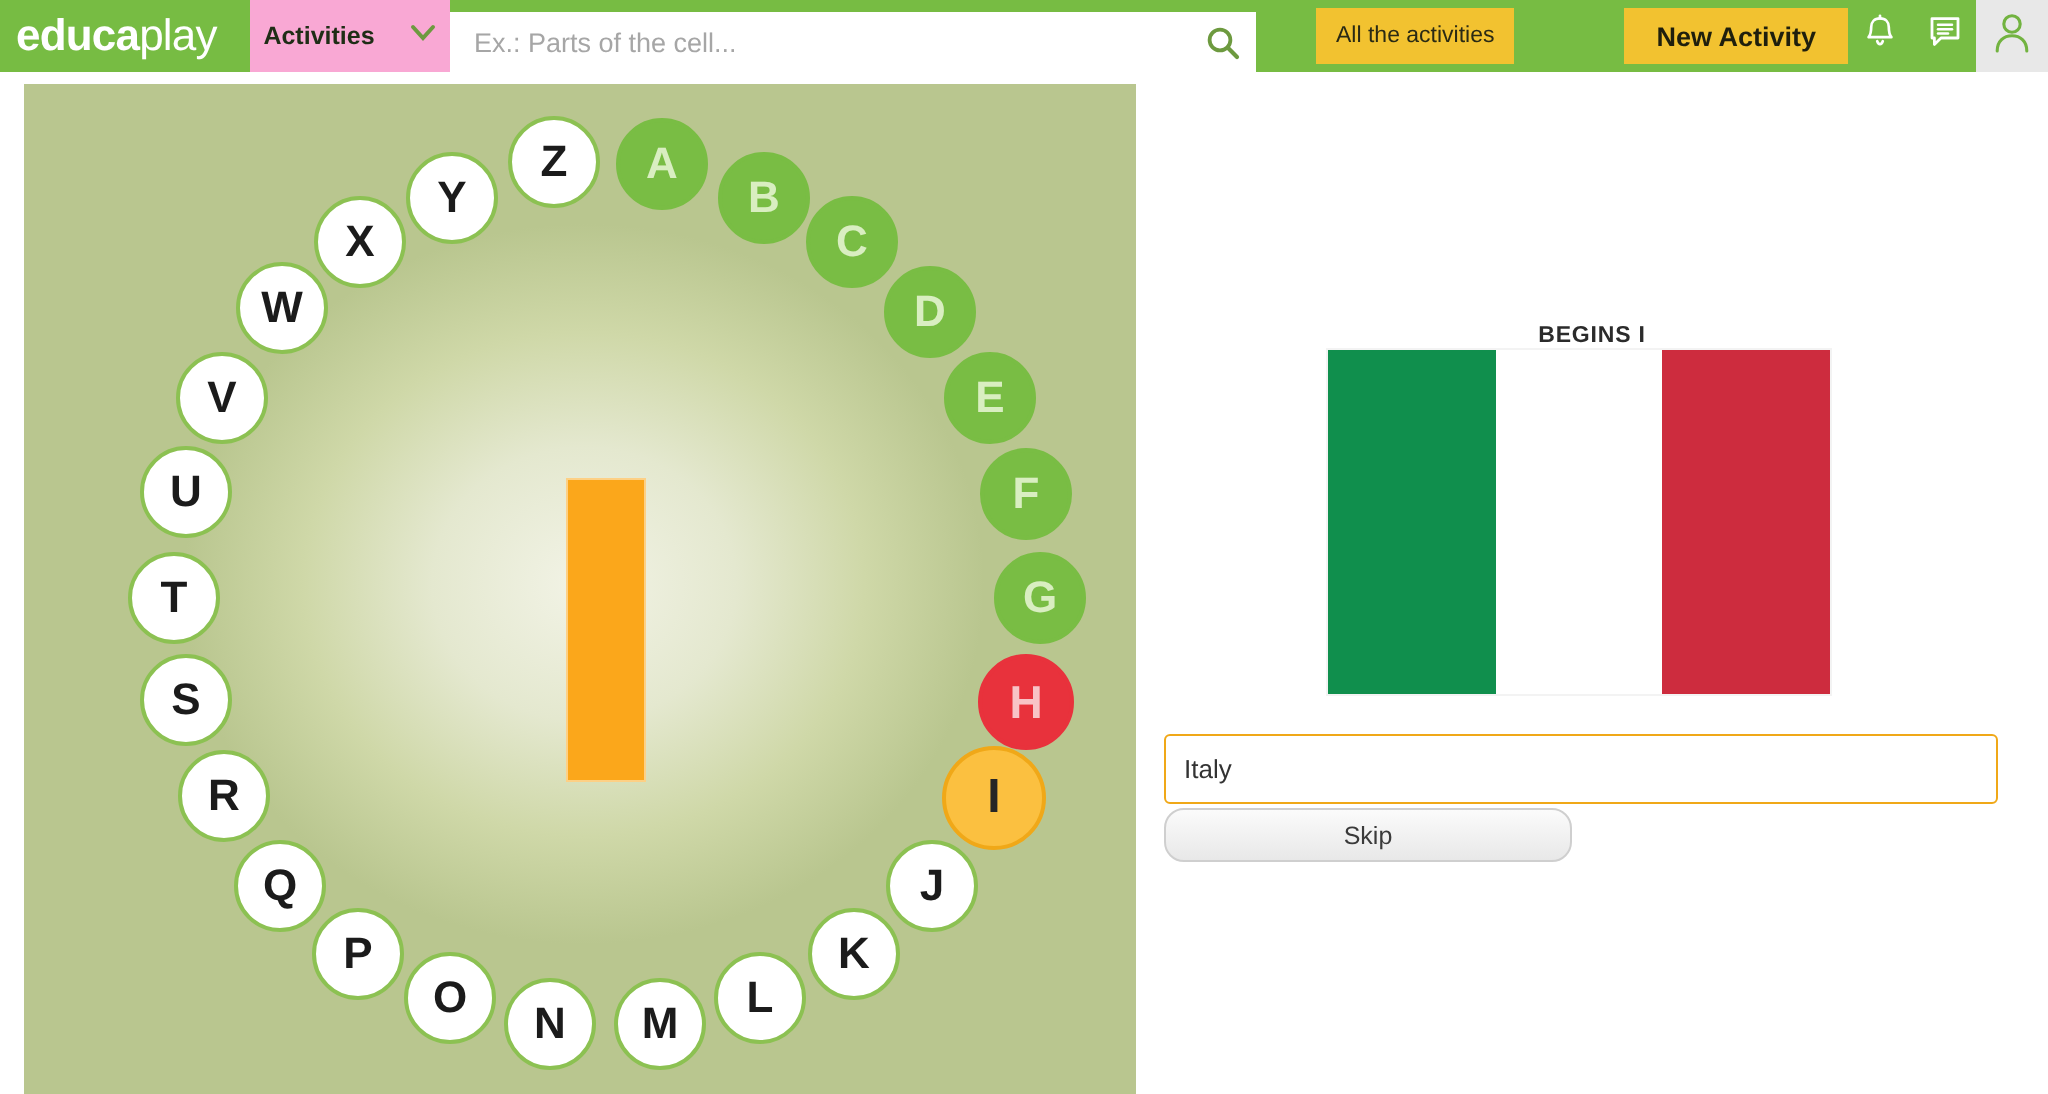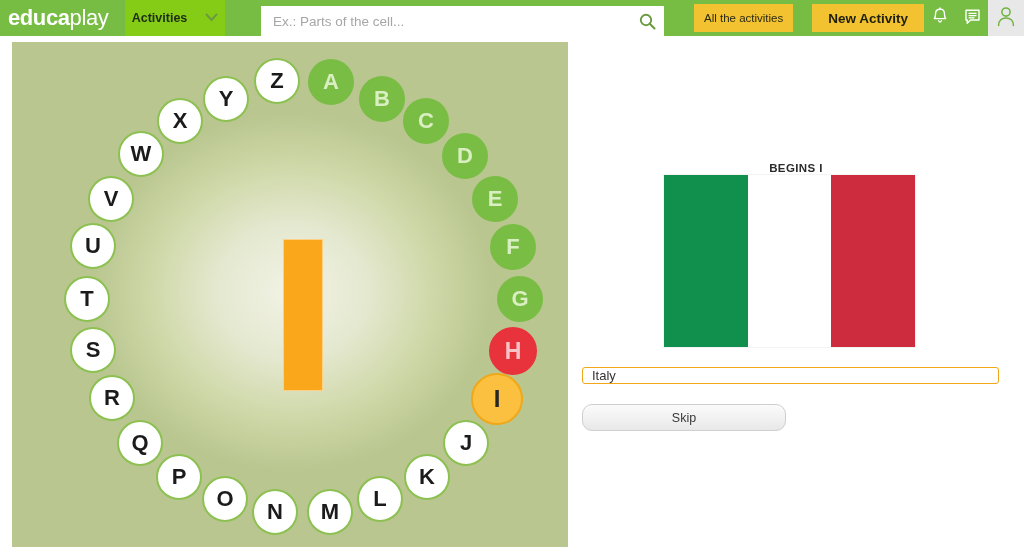--- a/index.html
+++ b/index.html
@@ -24,37 +24,36 @@
     color: #ffffff;
     font-size: 22px;
     letter-spacing: -0.4px;
     white-space: nowrap;
   }
   #logo .lg-a { font-weight: bold; }
   #logo .lg-b { font-weight: normal; }
 
   #activities-btn {
     width: 100px; height: 36px;
-    background: #84cc16;
+    background: #f9a8d4;
     display: flex; align-items: center; justify-content: center;
     gap: 18px;
     cursor: pointer;
   }
   #activities-btn .lbl {
     font-size: 12.5px; font-weight: bold; color: #1f2d16;
   }
   #activities-btn .chev {
     color: #6d9a3f; font-size: 11px; line-height: 1;
   }
 
   #search-wrap {
     width: 405px; height: 36px;
     padding: 3px 2px 3px 0px;
     display: flex;
-    margin-left: 36px;
   }
   #search-box {
     flex: 1; height: 30px; margin-top: 3px;
     background: #ffffff;
     display: flex; align-items: center;
     position: relative;
   }
   #search-input {
     flex: 1; height: 28px; border: none; outline: none;
     padding-left: 12px;
@@ -159,21 +158,21 @@
   #flag {
     position: absolute; left: 95px; top: 138px;
     width: 253px; height: 174px;
     display: flex;
     border: 1px solid #f3f3f3;
   }
   .flag-band { flex: 1; height: 100%; }
 
   #answer-input {
     position: absolute; left: 14px; top: 331px;
-    width: 417px; height: 17px;
+    width: 417px; height: 35px;
     border: 1px solid #f0a818;
     border-radius: 3px;
     padding: 0 9px;
     font-family: "Liberation Sans", sans-serif;
     font-size: 13px; color: #333;
     outline: none;
     background: #ffffff;
   }
   #btn-row {
     position: absolute; left: 14px; top: 368px;

